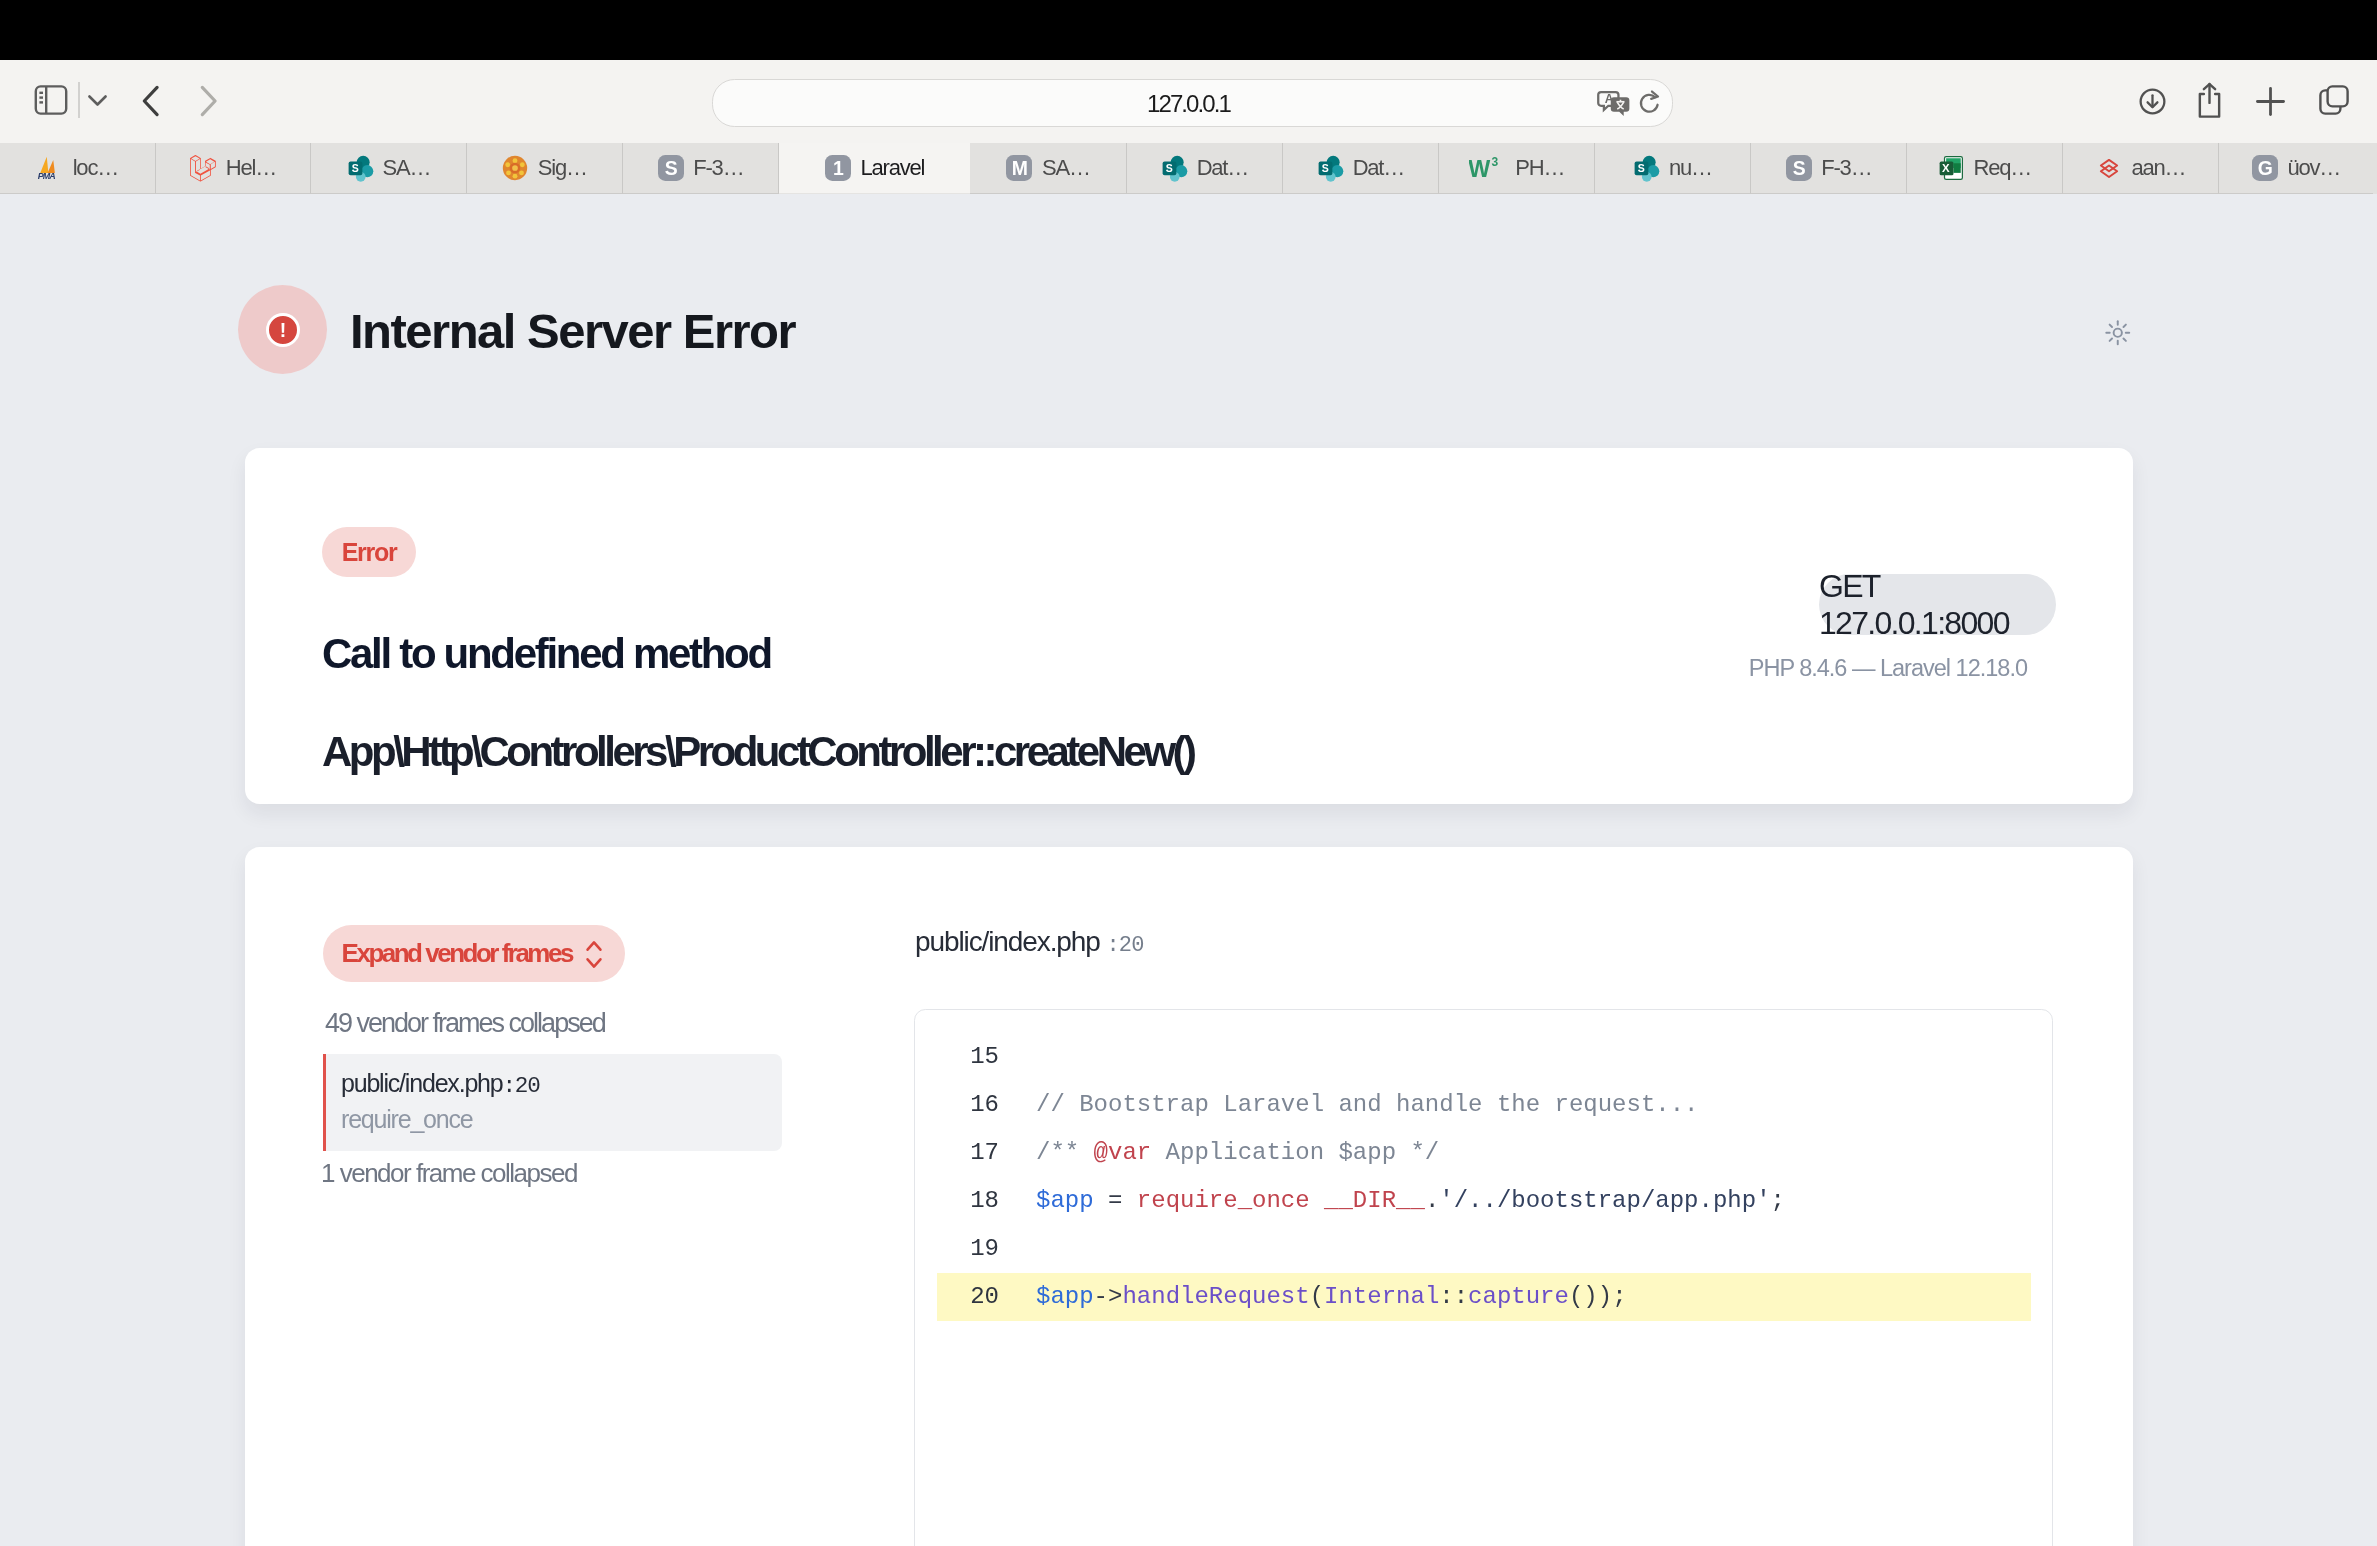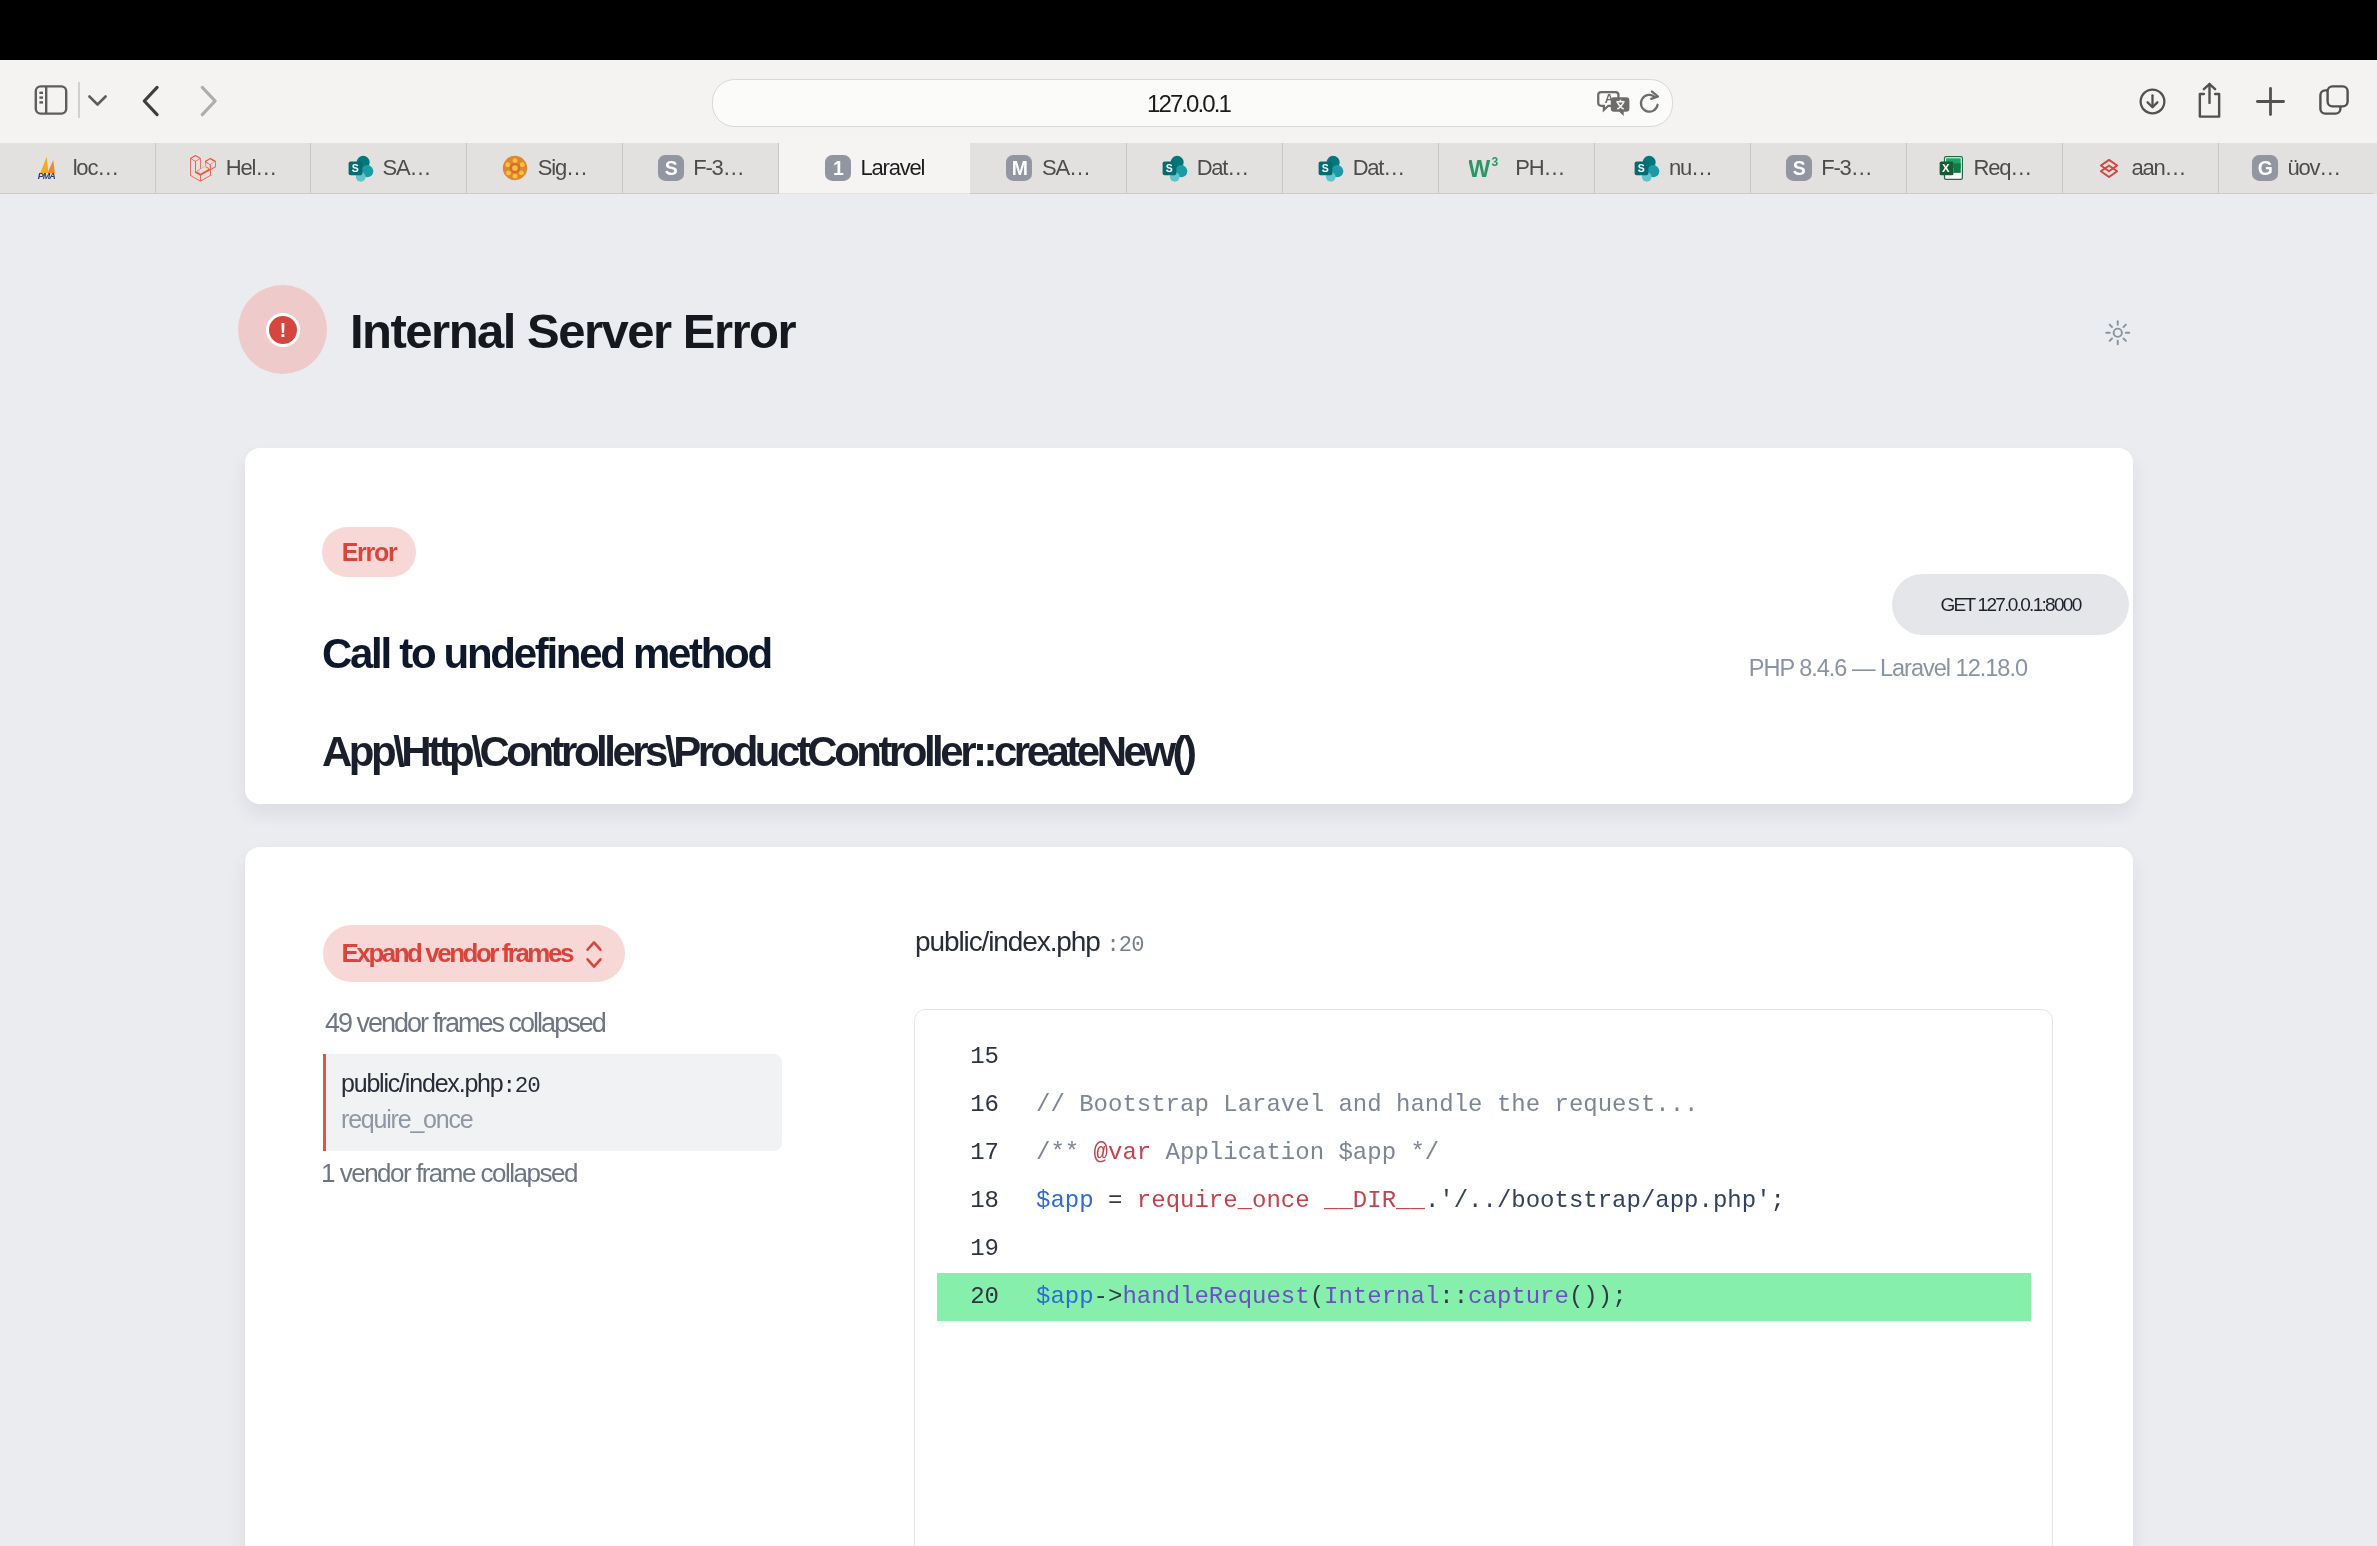--- a/index.html
+++ b/index.html
@@ -33,43 +33,43 @@
 
 .card { background:#fff; border-radius:14.6px; box-shadow:0 9.7px 19.4px rgba(30,35,50,0.07); }
 #card1 { left:245px; top:448px; width:1888px; height:356px; }
 #card2 { left:245px; top:847px; width:1888px; height:890px; }
 
 .pinkpill { background:#f7d8d6; color:#d9453c; font-weight:bold; border-radius:32px;
   display:flex; align-items:center; justify-content:center; }
 #errbadge { left:322px; top:527px; width:94px; height:50px; font-size:25px; letter-spacing:-1.3px; }
 #title1 { left:322px; top:633px; font-size:42px; font-weight:bold; letter-spacing:-2.3px; color:#0f172a; line-height:42px; }
 #title2 { left:322px; top:687px; font-size:42px; font-weight:bold; letter-spacing:-3.5px; color:#1a1f2b; line-height:42px;margin-top:44px; }
-#getbadge { left:1892px; top:574px; width:237px; height:61px; background:#e4e6ea; border-radius:31px;
-  display:flex; align-items:center; justify-content:center; font-size:19px; letter-spacing:-1.7px; color:#1c212b; }
+#getbadge { left:1819px; top:574px; width:237px; height:61px; background:#e4e6ea; border-radius:31px;
+  display:flex; align-items:center; justify-content:center; font-size:32px; letter-spacing:-1.7px; color:#1c212b; }
 #phpver { top:657px; right:350px; font-size:23.5px; letter-spacing:-1px; color:#8a93a3; line-height:23.5px; }
 
 #expandpill { left:323px; top:925px; width:302px; height:57px; font-size:26px; letter-spacing:-2.5px;
   justify-content:flex-start; padding-left:18.6px; }
 #vf49 { left:325px; top:1010px; font-size:27px; letter-spacing:-2px; color:#6f7683; line-height:27px; }
 #framebox { left:323px; top:1054px; width:459px; height:97px; background:#f1f2f4;
   border-left:3.2px solid #e0524b; border-radius:0 8px 8px 0; }
 #fb1 { left:341px; top:1071px; font-size:25px; letter-spacing:-1.2px; color:#272c37; line-height:25px; }
 #fb1 .mono { font-family:"Liberation Mono", monospace; font-size:22.6px; color:#272c37; }
 #fb2 { left:341px; top:1107px; font-size:25px; letter-spacing:-1.2px; color:#8f97a4; line-height:25px; }
 #vf1 { left:321px; top:1160px; font-size:26px; letter-spacing:-1.5px; color:#6f7683; line-height:26px; }
 
 #fileheading { left:915px; top:928px; font-size:28px; letter-spacing:-1.1px; color:#272c37; line-height:28px; }
 #fileheading .mono { font-family:"Liberation Mono", monospace; font-size:22px; color:#757e8c; letter-spacing:-0.8px; }
 
 #codepanel { left:914px; top:1009px; width:1139px; height:728px; background:#fff;
   border:1.6px solid #e3e5e9; border-radius:11.3px; overflow:hidden; }
 #code { position:absolute; left:22px; top:22.6px; width:1094px; font-family:"Liberation Mono", monospace;
   font-size:24px; }
 .cl { height:48px; display:flex; align-items:center; white-space:pre; }
-.cl.hl { background:#86efac; }
+.cl.hl { background:#fef9c3; }
 .ln { display:inline-block; width:62px; text-align:right; color:#2f3540; flex:none; }
 .ct { margin-left:37px; color:#333a47; }
 .c-com { color:#7d8694; }
 .c-blu { color:#2e6bd8; }
 .c-red { color:#c0434d; }
 .c-pur { color:#6b4fc8; }
 .c-nav { color:#33415f; }
 </style>
 </head>
 <body>

